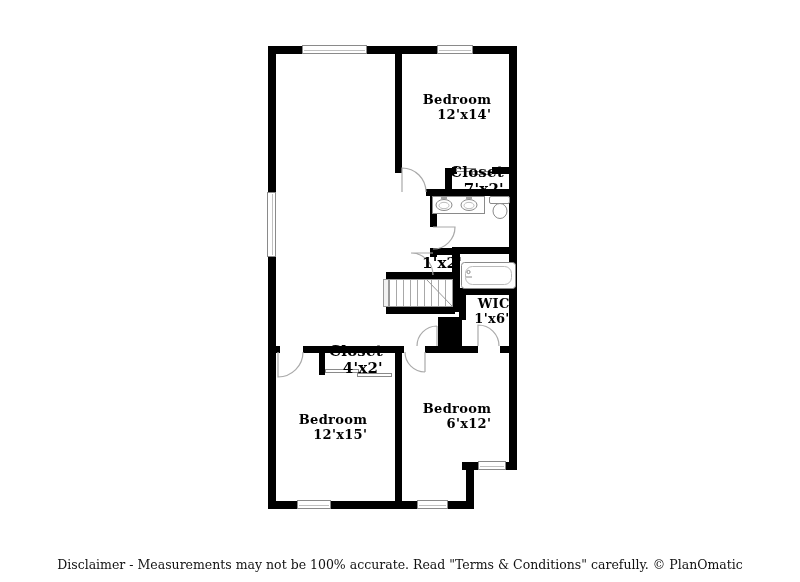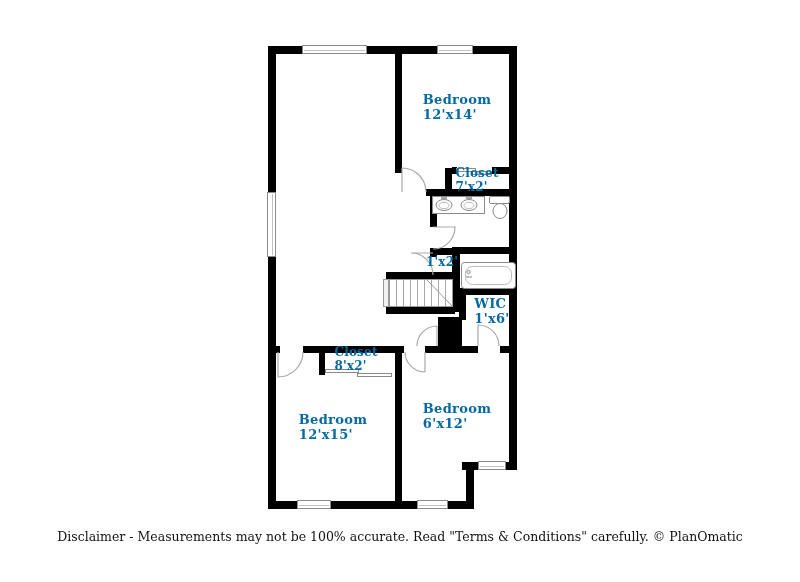--- a/index.html
+++ b/index.html
@@ -24,29 +24,29 @@
     position:absolute; height:4px; background:#fff;
     border:1px solid #8a8a8a; box-sizing:border-box;
   }
   .stairs {
     position:absolute; background:#fff; border:1px solid #999; box-sizing:border-box;
     background-image:repeating-linear-gradient(90deg,#fff 0,#fff 6px,#a8a8a8 6px,#a8a8a8 7px);
   }
   .newel { position:absolute; background:#f2f2f2; border:1px solid #999; box-sizing:border-box; }
   .svg-overlay { position:absolute; left:0; top:0; pointer-events:none; }
   .label {
-    position:absolute; transform:translate(-50%,-50%); text-align:left;
-    color:#0369a1; font-weight:bold; line-height:1.13; white-space:nowrap;
+    position:absolute; transform:translate(-50%,-50%); text-align:right;
+    color:#000000; font-weight:bold; line-height:1.13; white-space:nowrap;
   }
   .label.big   { font-size:13px; letter-spacing:0.3px; }
-  .label.small { font-size:12px;  letter-spacing:0.2px; }
+  .label.small { font-size:15px;  letter-spacing:0.2px; }
   .label .nm, .label .dm { display:block; }
   .label .wrap { white-space:normal; width:48px; margin:0 auto; }
   .footer {
-    position:absolute; left:0; right:0; top:529px; text-align:center;
+    position:absolute; left:0; right:0; top:557px; text-align:center;
     font-size:12.5px; color:#121212;
   }
 </style>
 </head>
 <body>
 
 <div class="canvas">
 
   <div class="wall" style="left:268px;top:46px;width:249px;height:8px;"></div>
   <div class="wall" style="left:268px;top:46px;width:8px;height:463px;"></div>
@@ -142,21 +142,21 @@
     <span class="dm">1'x2'</span>
   </div>
 
   <div class="label big" style="left:492px;top:312px;">
     <span class="nm">WIC</span>
     <span class="dm">1'x6'</span>
   </div>
 
   <div class="label small" style="left:356px;top:360px;">
     <span class="nm">Closet</span>
-    <span class="dm">8'x2'</span>
+    <span class="dm">4'x2'</span>
   </div>
 
   <div class="label big" style="left:333px;top:428px;">
     <span class="nm">Bedroom</span>
     <span class="dm">12'x15'</span>
   </div>
 
   <div class="label big" style="left:457px;top:417px;">
     <span class="nm">Bedroom</span>
     <span class="dm">6'x12'</span>

